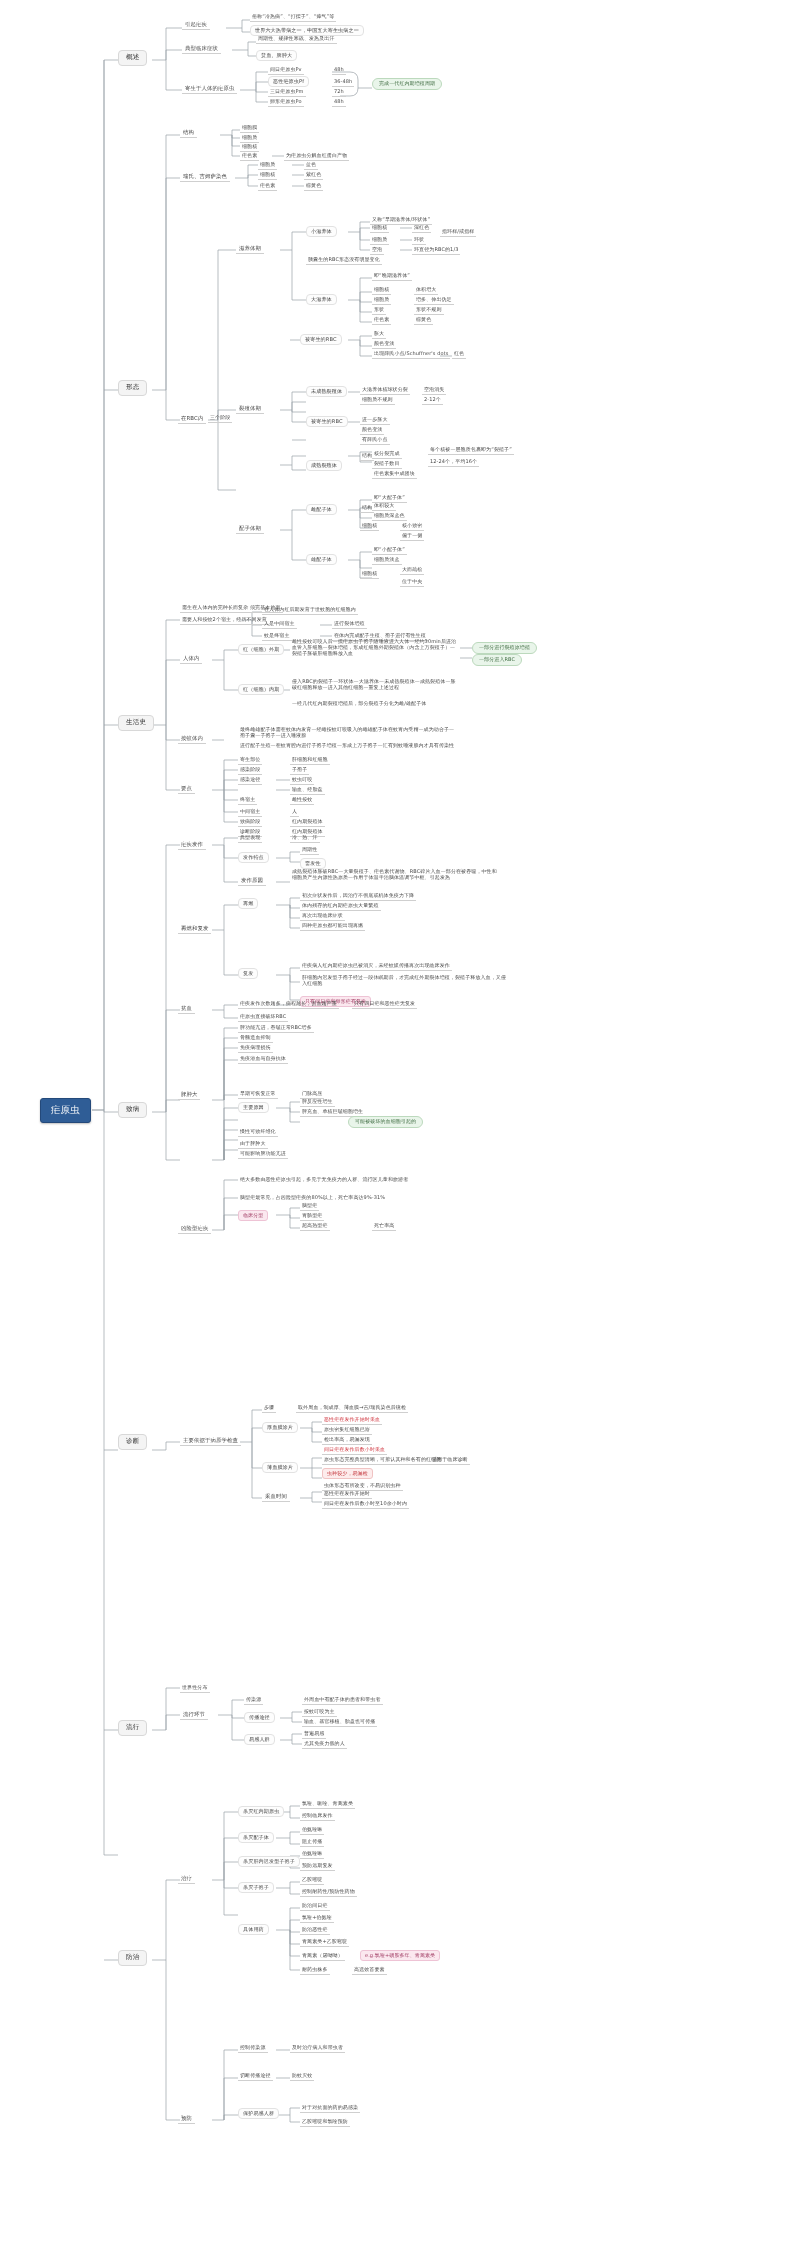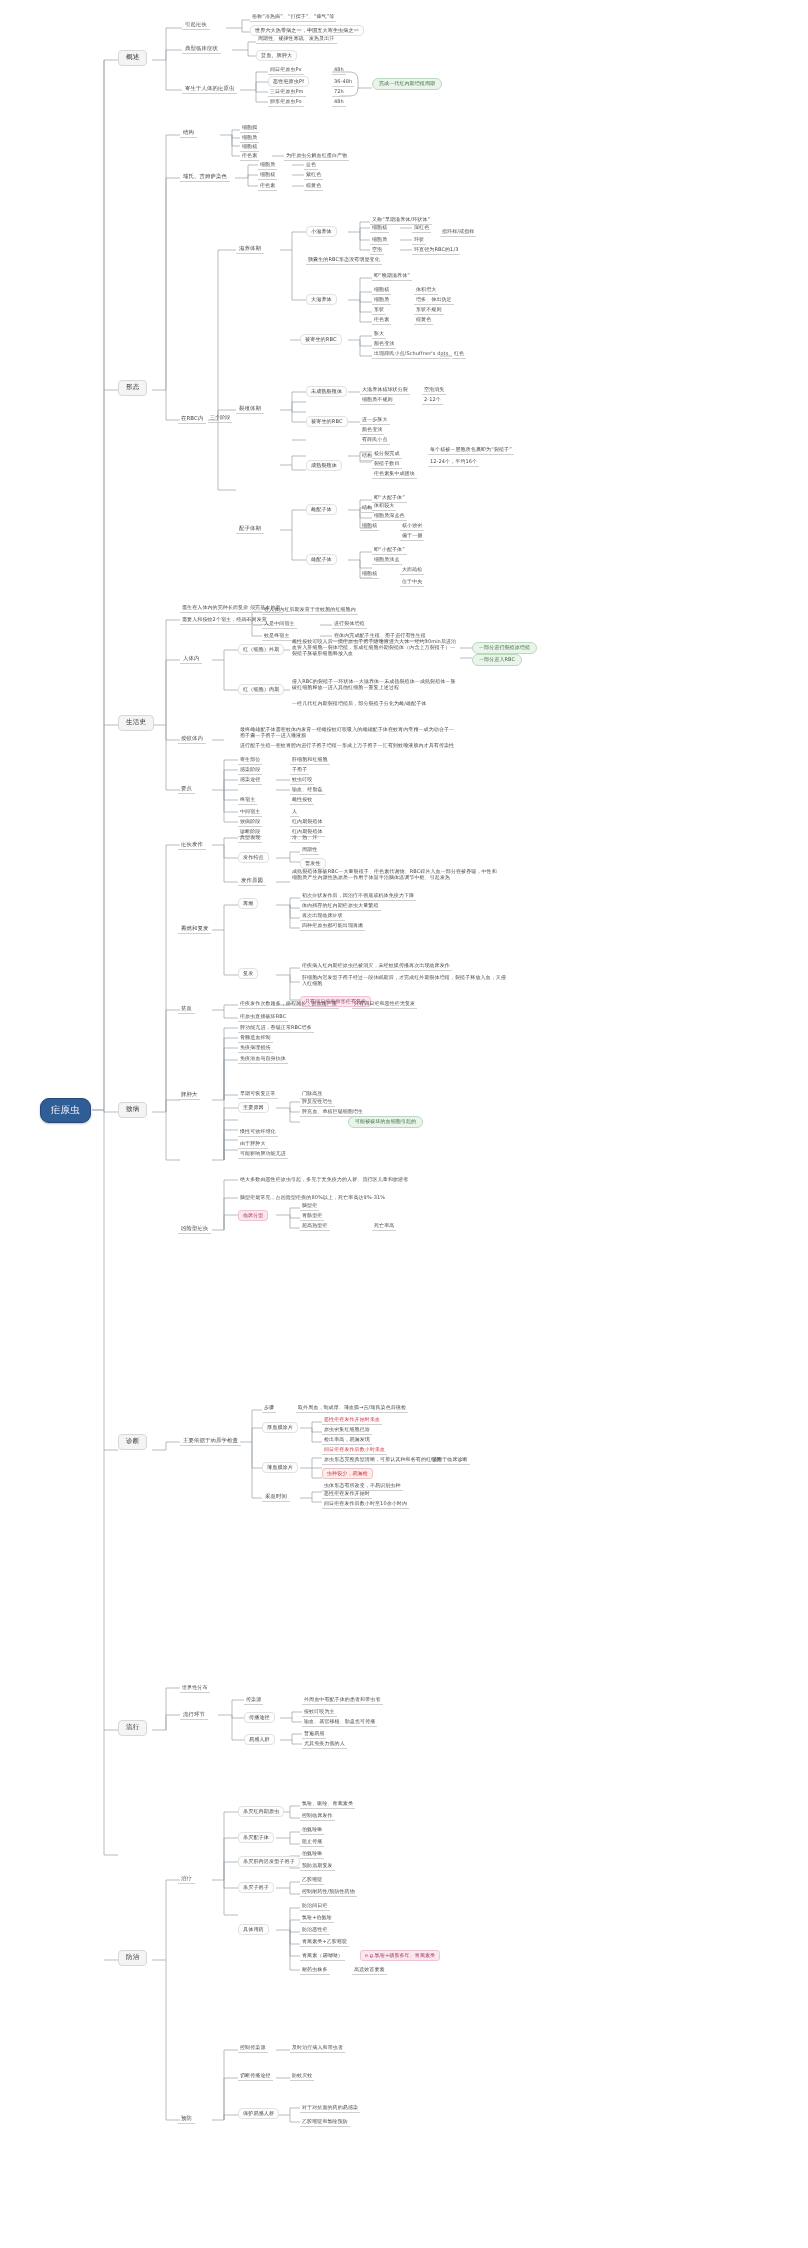--- a/index.html
+++ b/index.html
@@ -16,21 +16,21 @@
     box-sizing:border-box;
     white-space:nowrap;
     line-height:1.15;
     letter-spacing:0.1px;
   }
 
   
   .root{
     background:#2f5d96;
     border:1px solid #24497a;
-    border-radius:9px;
+    border-radius:3px;
     color:#ffffff;
     font-size:9.5px;
     padding:6px 10px;
     text-align:center;
     box-shadow:0 1px 2px rgba(0,0,0,.25);
   }
 
   
   .l1{
     background:#f4f4f4;

